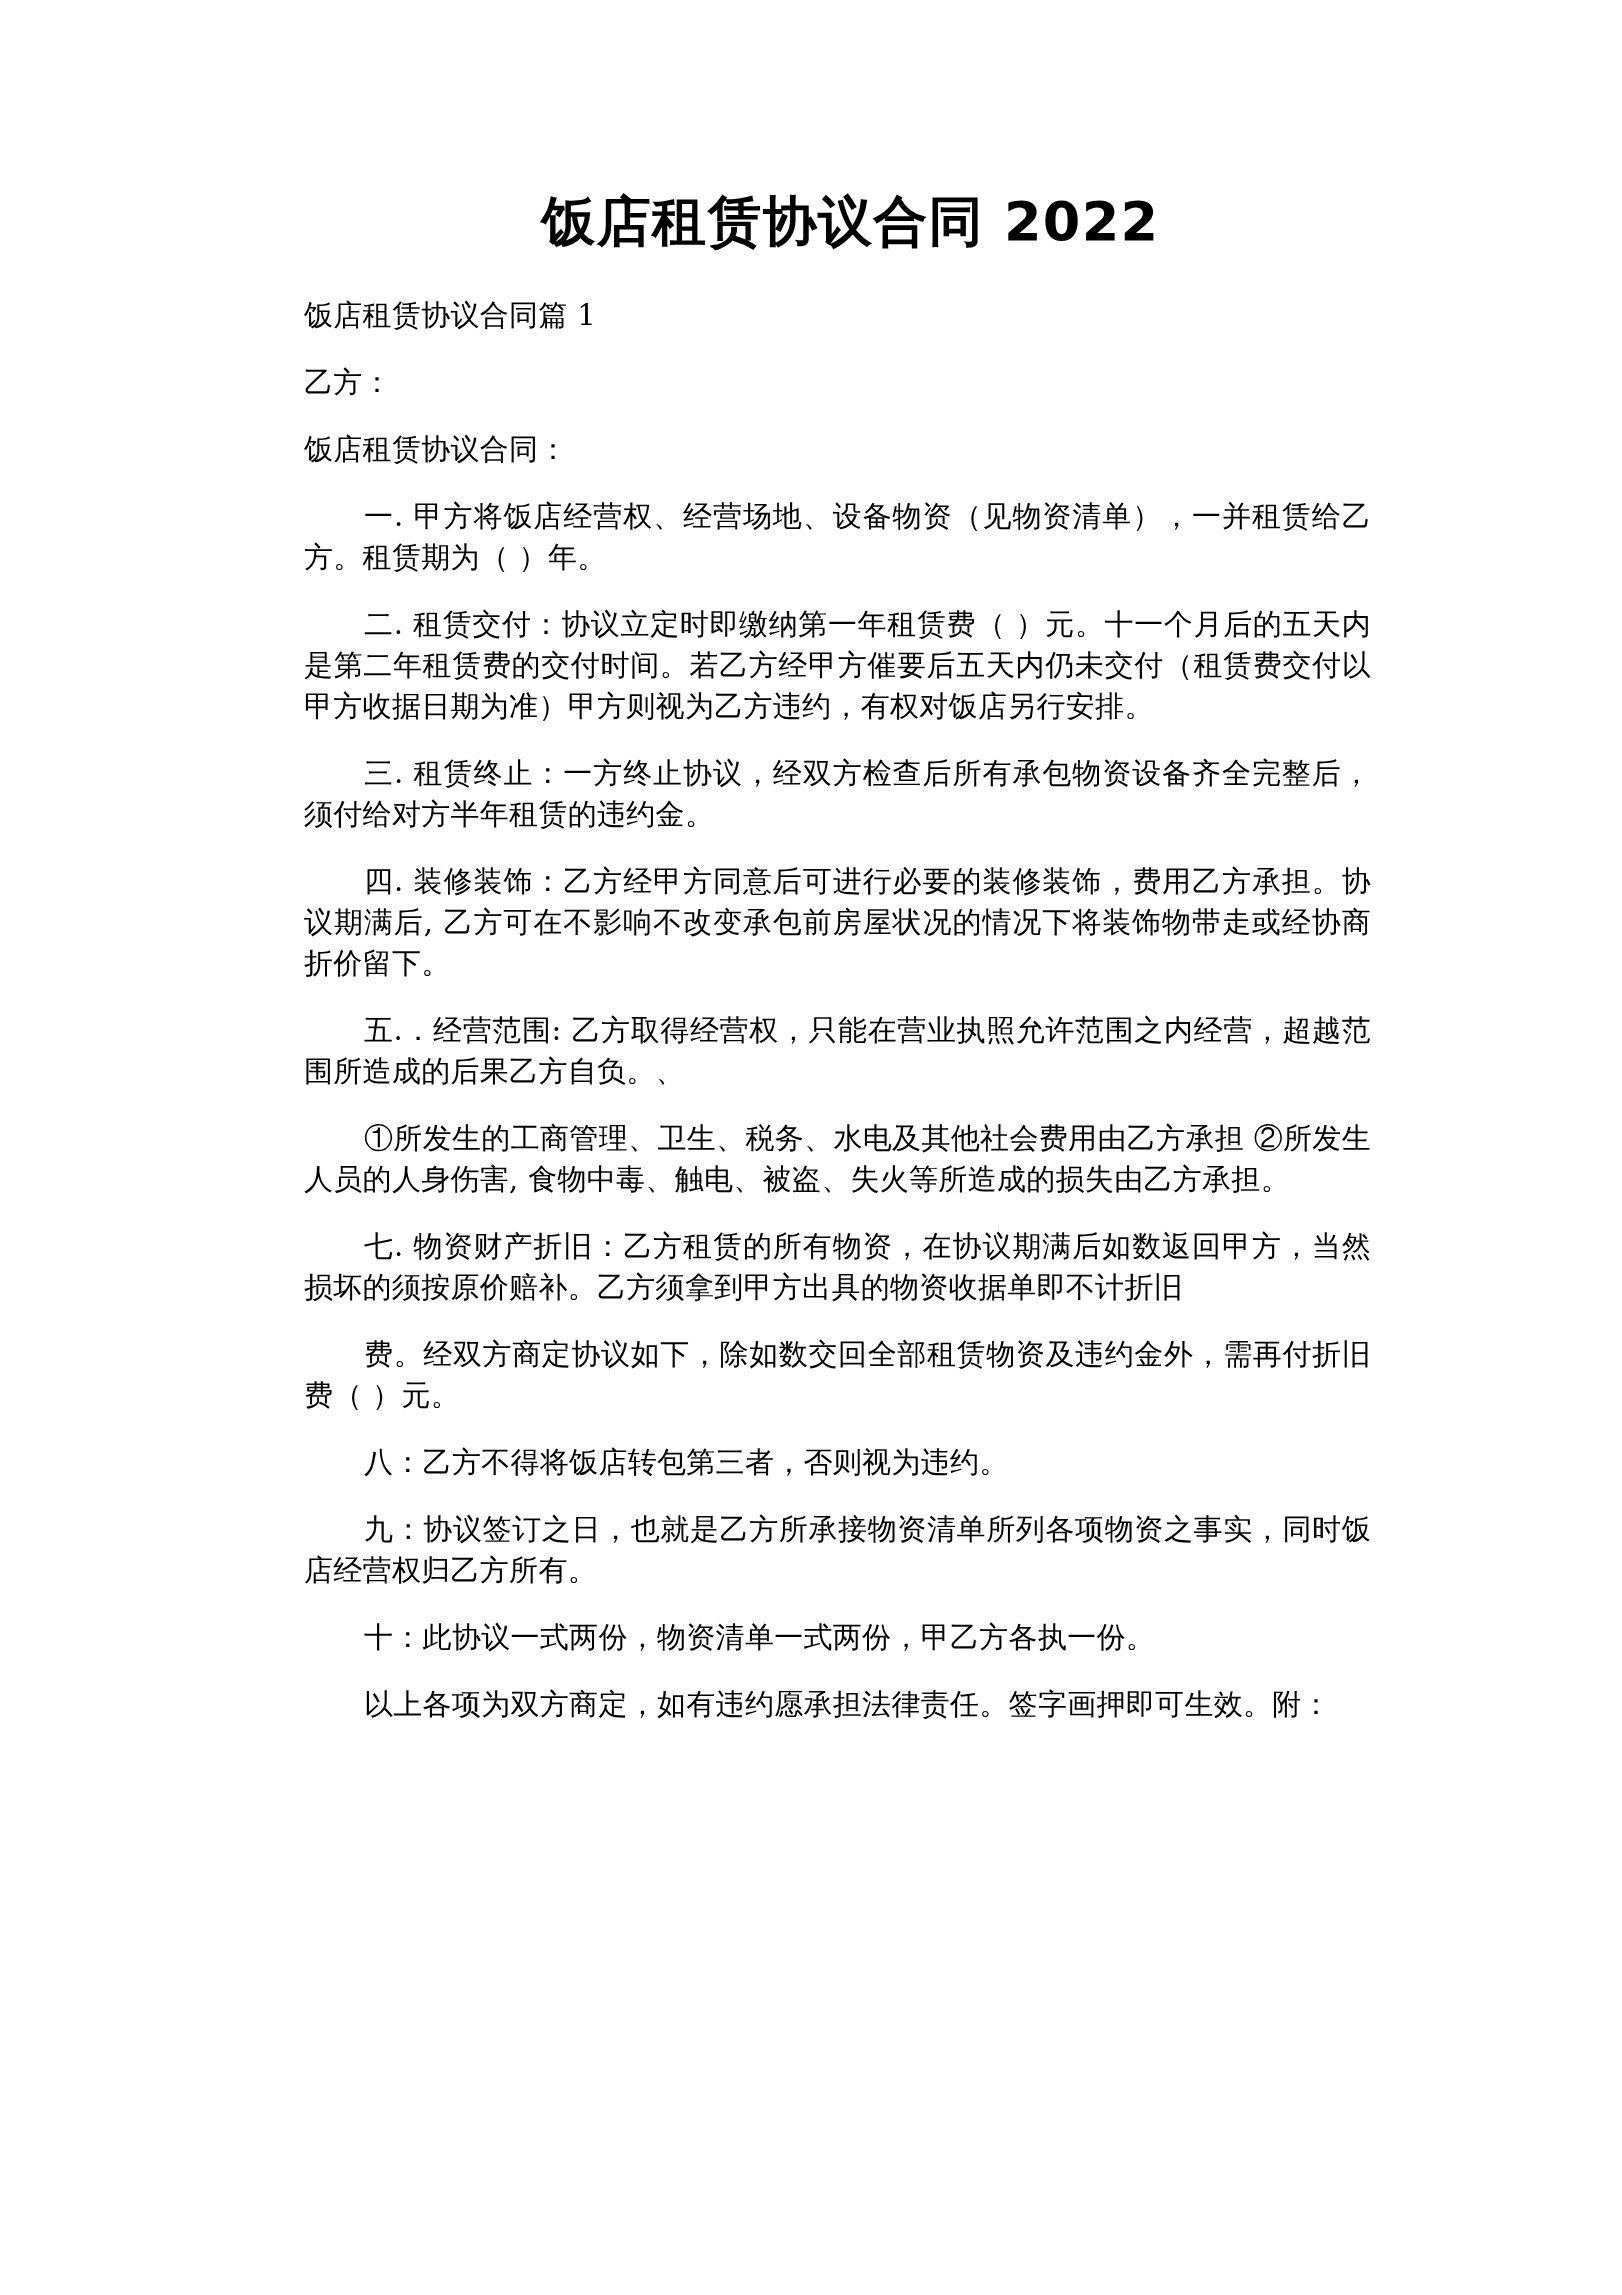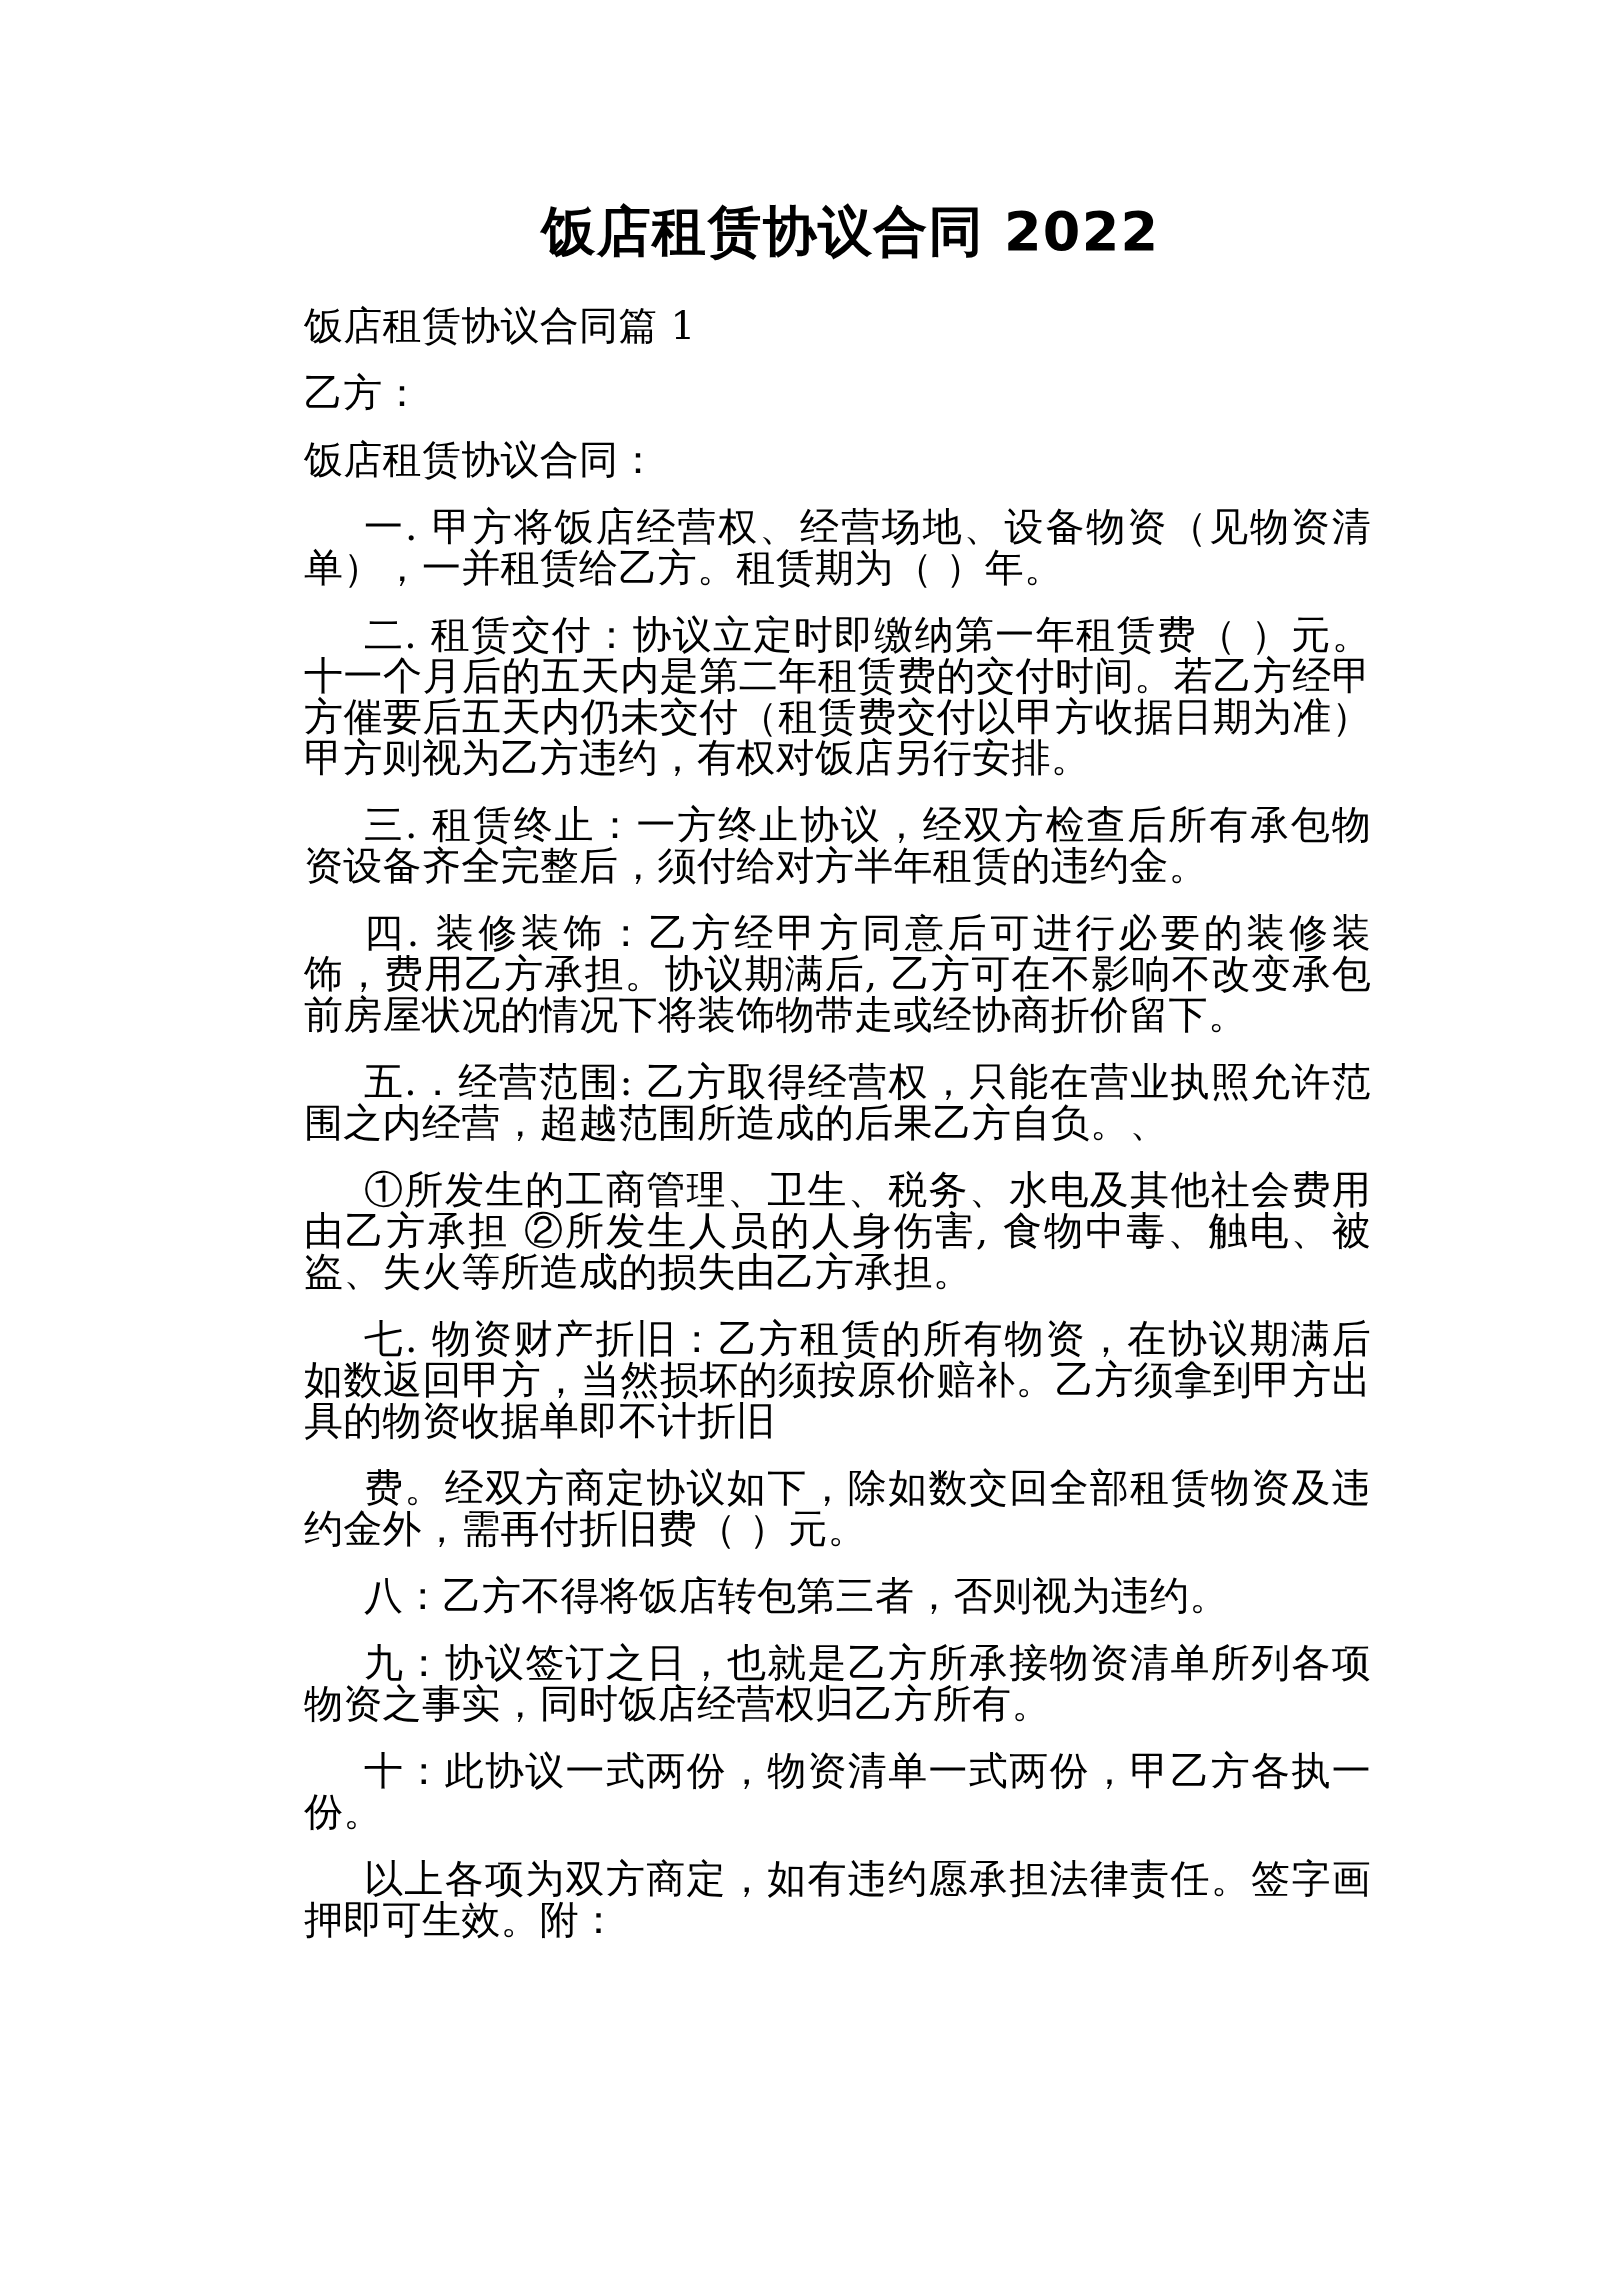--- a/index.html
+++ b/index.html
@@ -29,38 +29,38 @@
   .content {
     position: absolute;
     left: 304px;
     top: 0;
     width: 1067px;   
     height: 2295px;
   }
 
   
   .doc-title {
-    margin: 11px;
+    margin: 1px;
     padding: 0;
     font-family: "DejaVu Sans", "Liberation Sans", sans-serif;
     font-weight: 700;
     font-size: 54px;
     line-height: 1.12;
     letter-spacing: 1.3px;
     text-align: center;
     color: #000000;
     padding-top: 191px;
     padding-left: 26px;
     white-space: nowrap;
   }
 
   
   .para {
     margin: 0;
-    font-size: 39px;
+    font-size: 29px;
     line-height: 41px;
     text-align: justify;
     text-justify: inter-ideograph;
     letter-spacing: 0.3px;
     color: #000000;
     word-break: break-all;
   }
 
   
   .subtitle {

